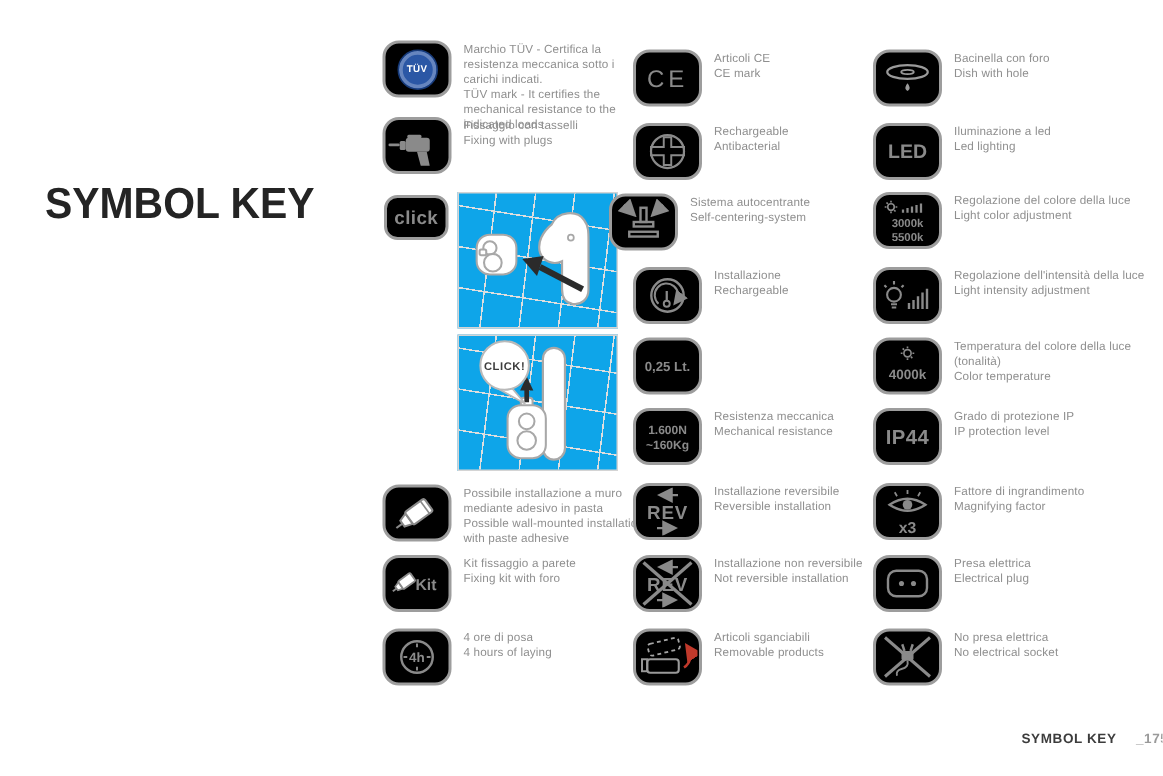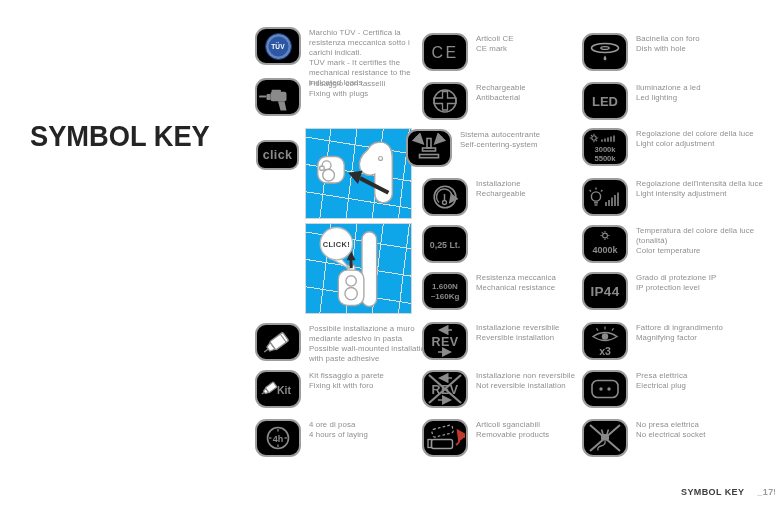--- a/index.html
+++ b/index.html
@@ -20,21 +20,21 @@
   }
   .txt{margin-top:1px;color:#8f8f8f;font-size:7.8px;line-height:1.28;letter-spacing:.1px;}
   svg text{font-family:"Liberation Sans",sans-serif;}
   .tuv-disc{
     width:25px;height:25px;border-radius:50%;
     background:#2b57a5;border:1.5px solid #173a78;
     box-shadow:inset 0 0 0 2.5px rgba(255,255,255,.28);
     display:flex;align-items:center;justify-content:center;
     color:#fff;font-size:6.5px;font-weight:bold;letter-spacing:.2px;
   }
-  .click-box{position:absolute;left:256px;top:140px;width:43px;height:30px;border-radius:9px;}
+  .click-box{position:absolute;left:256px;top:130px;width:43px;height:30px;border-radius:9px;}
   .click-box span{font-size:12.5px;font-weight:600;letter-spacing:.3px;color:#8a8a8a;}
   .illus{
     position:absolute;left:305px;width:107px;height:91px;overflow:hidden;
     background:#0ea5e9;border:1px solid #d4d4d4;box-sizing:border-box;
   }
   .tiles{
     position:absolute;inset:-25px;
     background-image:
       repeating-linear-gradient(97deg,#dedede 0 1px,transparent 1px 26px),
       repeating-linear-gradient(9deg,#dedede 0 1px,transparent 1px 27px);

